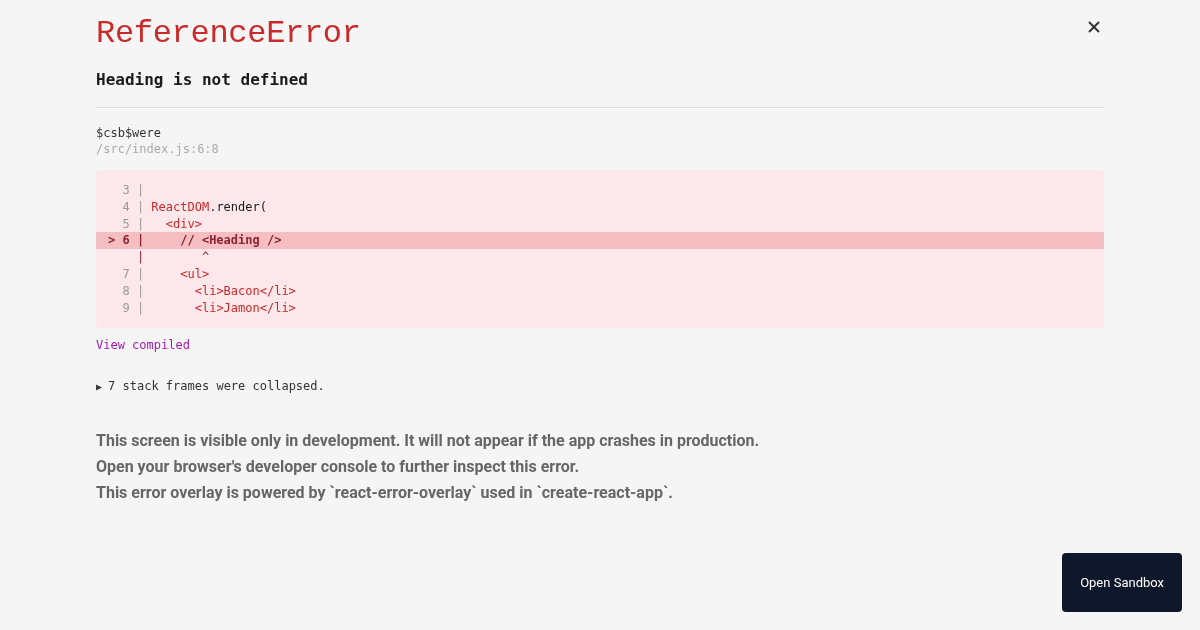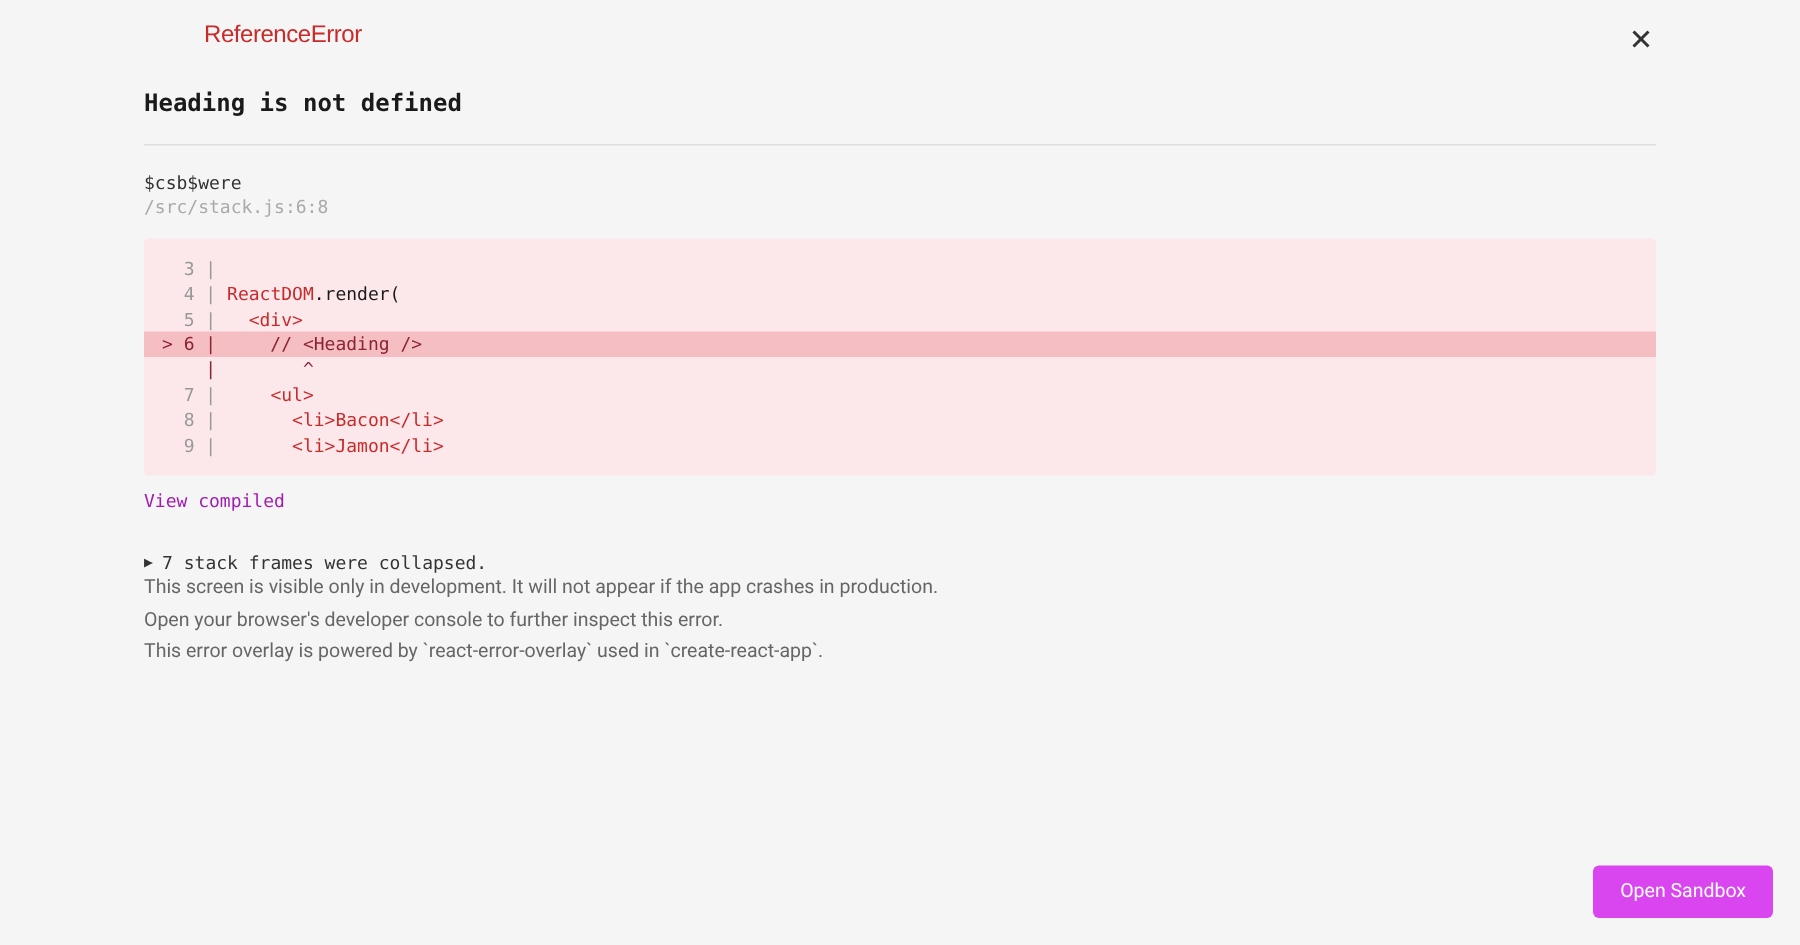--- a/index.html
+++ b/index.html
@@ -21,26 +21,25 @@
       padding: 15px 96px;
     }
     
     .header-row {
       display: flex;
       justify-content: space-between;
       align-items: flex-start;
     }
     
     .error-type {
-      font-family: Liberation Sans, sans-serif;
-      font-size: 16px;
+      font-family: Liberation Mono, monospace;
+      font-size: 32px;
       color: #c92a2a;
       font-weight: 400;
       letter-spacing: -0.3px;
-      margin-left: 40px;
     }
     
     .close-btn {
       background: none;
       border: none;
       cursor: pointer;
       padding: 4px;
       color: #333;
       font-size: 16px;
     }
@@ -96,20 +95,21 @@
       overflow-x: auto;
     }
     
     .code-line {
       padding: 0 12px;
     }
     
     .code-line.highlighted {
       background: #f5bec3;
       color: #8b2332;
+      font-weight: bold;
     }
     
     .code-line.caret {
       color: #8b2332;
     }
     
     .ln {
       color: #999;
     }
     
@@ -140,37 +140,39 @@
       align-items: center;
       gap: 6px;
     }
     
     .collapse-arrow {
       font-size: 10px;
       color: #333;
     }
     
     .footer-notes {
-      font-size: 13px;
+      margin-top: 36px;
+      font-size: 16px;
       color: #666;
       line-height: 1.5;
+      font-weight: bold;
     }
     
     .footer-notes p {
       margin-bottom: 2px;
     }
     
     .open-sandbox-btn {
       position: absolute;
       bottom: 18px;
       right: 18px;
-      background: #d946ef;
+      background: #0f172a;
       color: #fff;
       border: none;
-      padding: 10px 18px;
+      padding: 22px 18px;
       border-radius: 4px;
       font-size: 13px;
       cursor: pointer;
       font-family: inherit;
     }
   </style>
 </head>
 <body>
 
 <div class="container">
@@ -185,21 +187,21 @@
       </span>
     </button>
   </div>
   
   <div class="error-message">Heading is not defined</div>
   
   <hr class="divider">
   
   <div class="stack-entry">
     <div class="stack-function">$csb$were</div>
-    <div class="stack-location">/src/stack.js:6:8</div>
+    <div class="stack-location">/src/index.js:6:8</div>
   </div>
   
   <div class="code-block"><div class="code-line"><span class="ln">  3 | </span></div><div class="code-line"><span class="ln">  4 | </span><span class="kw">ReactDOM</span><span class="mk">.render(</span></div><div class="code-line"><span class="ln">  5 |   </span><span class="kw">&lt;div&gt;</span></div><div class="code-line highlighted">&gt; 6 |     // &lt;Heading /&gt;</div><div class="code-line caret">    |        ^</div><div class="code-line"><span class="ln">  7 |     </span><span class="kw">&lt;ul&gt;</span></div><div class="code-line"><span class="ln">  8 |       </span><span class="kw">&lt;li&gt;Bacon&lt;/li&gt;</span></div><div class="code-line"><span class="ln">  9 |       </span><span class="kw">&lt;li&gt;Jamon&lt;/li&gt;</span></div></div>
   
   <div class="view-compiled">View compiled</div>
   
   <div class="collapsed-frames">
     <span class="collapse-arrow">▶</span>
     <span>7 stack frames were collapsed.</span>
   </div>

